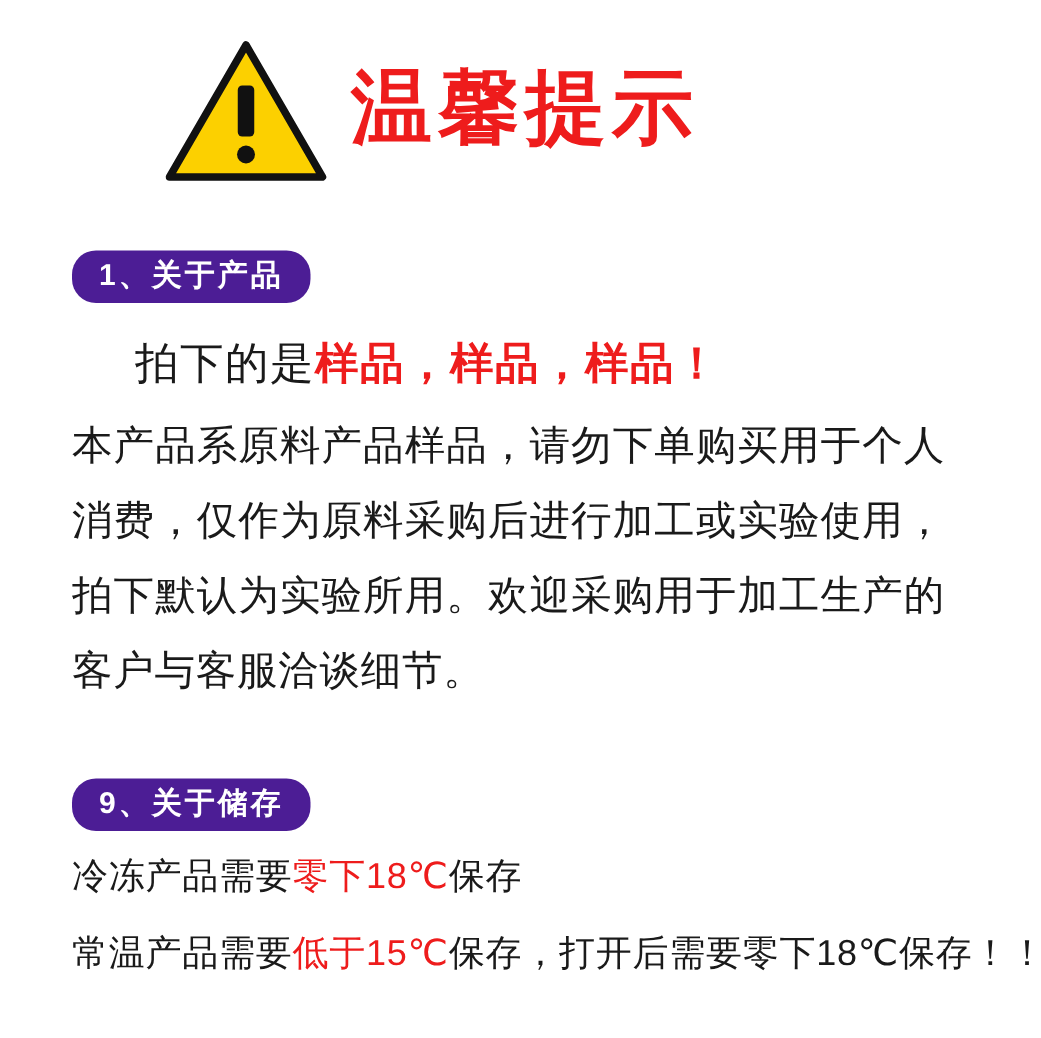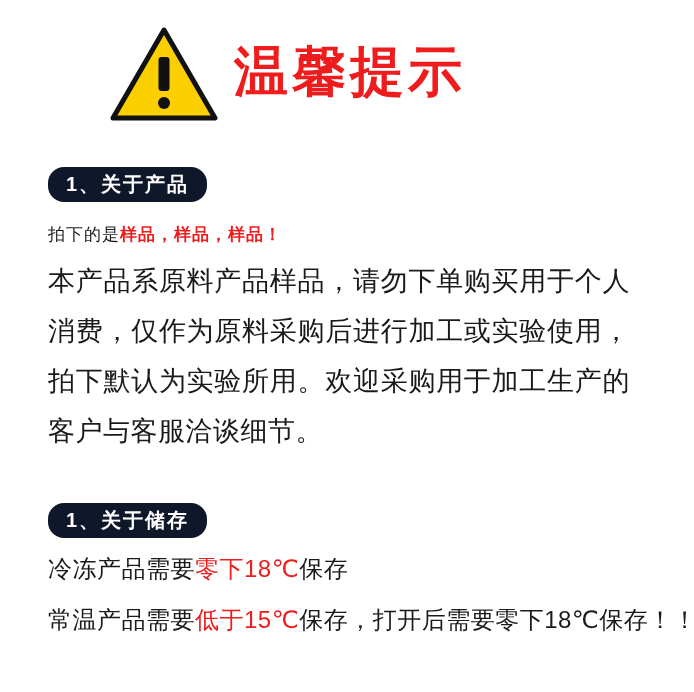--- a/index.html
+++ b/index.html
@@ -47,41 +47,42 @@
     font-family: "DejaVu Sans", "Liberation Sans", sans-serif;
     white-space: nowrap;
   }
 
   
   .section {
     padding: 0 48px;
   }
   .tag {
     display: inline-block;
-    background: #0f172a;
+    background: #4c1d95;
     color: #ffffff;
     font-size: 20px;
     font-weight: bold;
     letter-spacing: 2px;
     padding: 7px 18px 8px 18px;
     border-radius: 16px;
     line-height: 1;
     white-space: nowrap;
   }
   .sec1-tagwrap { margin-top: 57px; }
   .sec2-tagwrap { margin-top: 46px; }
 
   
   .lead {
-    font-size: 17px;
+    font-size: 29px;
     line-height: 1.35;
     margin-top: 22px;
     color: #1a1a1a;
     letter-spacing: 1px;
     white-space: nowrap;
+    margin-left: 42px;
   }
   .lead .hl {
     color: #ee1c1c;
     font-weight: bold;
   }
   .body-text {
     font-size: 27px;
     line-height: 1.85;
     margin-top: 10px;
     color: #1a1a1a;
@@ -129,21 +130,21 @@
 
     <div class="lead">
       <span>拍下的是</span><span class="hl">样品，样品，样品！</span>
     </div>
 
     <div class="body-text">本产品系原料产品样品，请勿下单购买用于个人消费，仅作为原料采购后进行加工或实验使用，拍下默认为实验所用。欢迎采购用于加工生产的客户与客服洽谈细节。</div>
   </div>
 
   <div class="section">
     <div class="sec2-tagwrap">
-      <span class="tag">1、关于储存</span>
+      <span class="tag">9、关于储存</span>
     </div>
 
     <div class="store-line">
       <span>冷冻产品需要</span><span class="hl">零下18℃</span><span>保存</span>
     </div>
 
     <div class="store-line">
       <span>常温产品需要</span><span class="hl">低于15℃</span><span>保存，打开后需要零下18℃保存！！</span>
     </div>
   </div>

